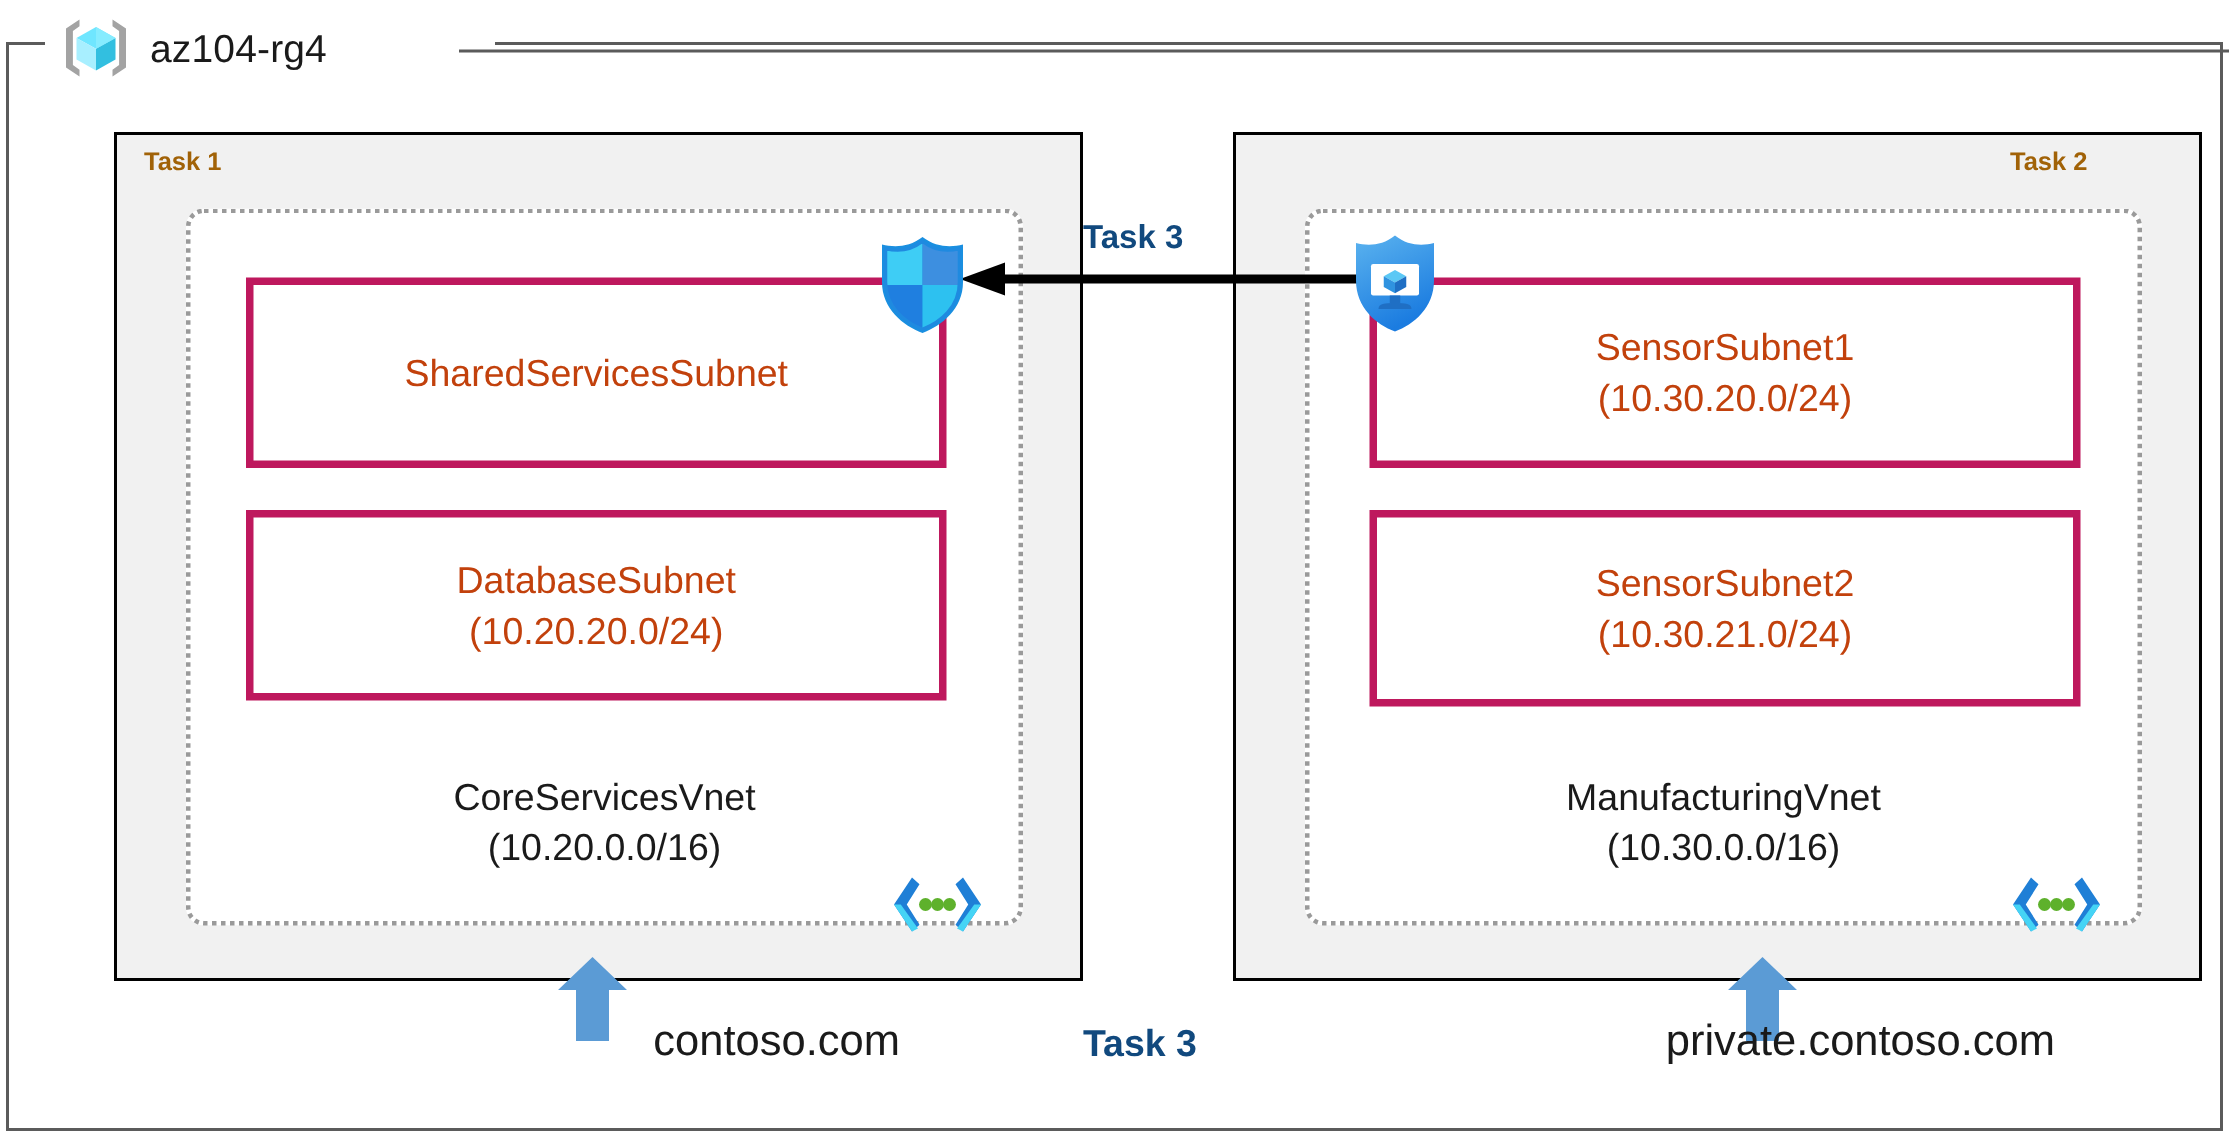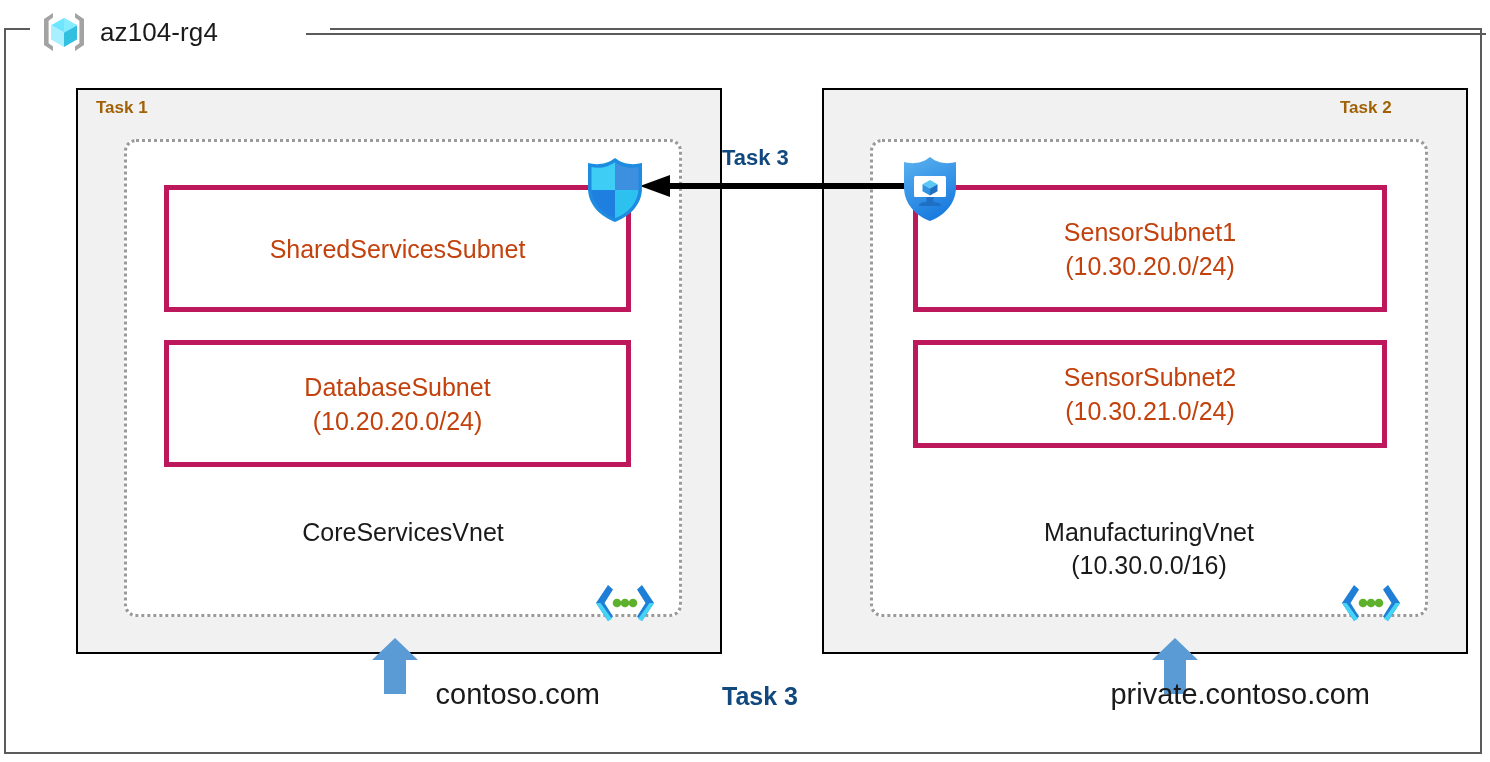--- a/index.html
+++ b/index.html
@@ -56,21 +56,21 @@
 
   
   .subnet-box{
     position:absolute;background:#ffffff;border:5px solid #be185d;box-sizing:border-box;
     display:flex;flex-direction:column;align-items:center;justify-content:center;
     font-size:25px;line-height:34px;color:#c2410c;
   }
   #subnet-shared{left:164px;top:185px;width:467px;height:127px;}
   #subnet-db{left:164px;top:340px;width:467px;height:127px;}
   #subnet-s1{left:913px;top:185px;width:474px;height:127px;}
-  #subnet-s2{left:913px;top:340px;width:474px;height:108px;text-align:center;}
+  #subnet-s2{left:913px;top:340px;width:474px;height:131px;text-align:center;}
   .subnet-box span{display:block;white-space:nowrap;}
 
   
   .rg-icon{width:48px;height:44px;position:relative;flex:0 0 auto;}
 
   
   #icon-shield-nsg{position:absolute;left:584px;top:156px;width:62px;height:68px;}
   
   #icon-vm-shield{position:absolute;left:899px;top:154px;width:62px;height:70px;}
 
@@ -124,20 +124,21 @@
   <span>SharedServicesSubnet</span>
 </div>
 
 <div id="subnet-db" class="subnet-box">
   <span>DatabaseSubnet</span>
   <span>(10.20.20.0/24)</span>
 </div>
 
 <div id="vnet-core-name" class="vnet-name">
   <div>CoreServicesVnet</div>
+  <div>(10.20.0.0/16)</div>
 </div>
 
 <div id="glyph-core" class="vnet-glyph">
   <svg width="66" height="44" viewBox="0 0 66 44">
     <path d="M16 4 L4 22 L16 40 L21 35.5 L12.5 22 L21 8.5 Z" fill="#1f7fd6"></path>
     <path d="M16 40 L4 22 L8.5 22 L20 38 Z" fill="#45d4f5"></path>
     <path d="M50 4 L62 22 L50 40 L45 35.5 L53.5 22 L45 8.5 Z" fill="#1f7fd6"></path>
     <path d="M50 40 L62 22 L57.5 22 L46 38 Z" fill="#45d4f5"></path>
     <circle cx="25" cy="22" r="4.3" fill="#5eb12c"></circle>
     <circle cx="33" cy="22" r="4.3" fill="#5eb12c"></circle>

